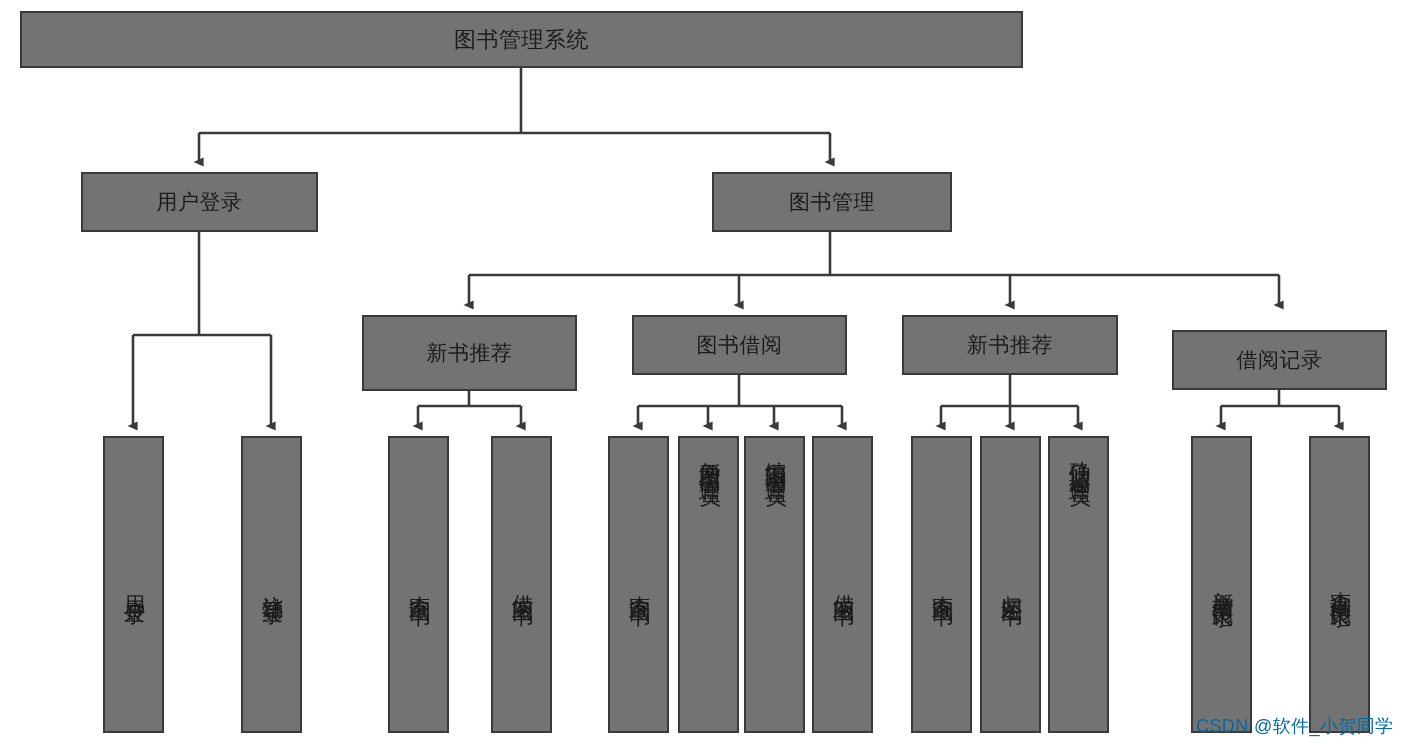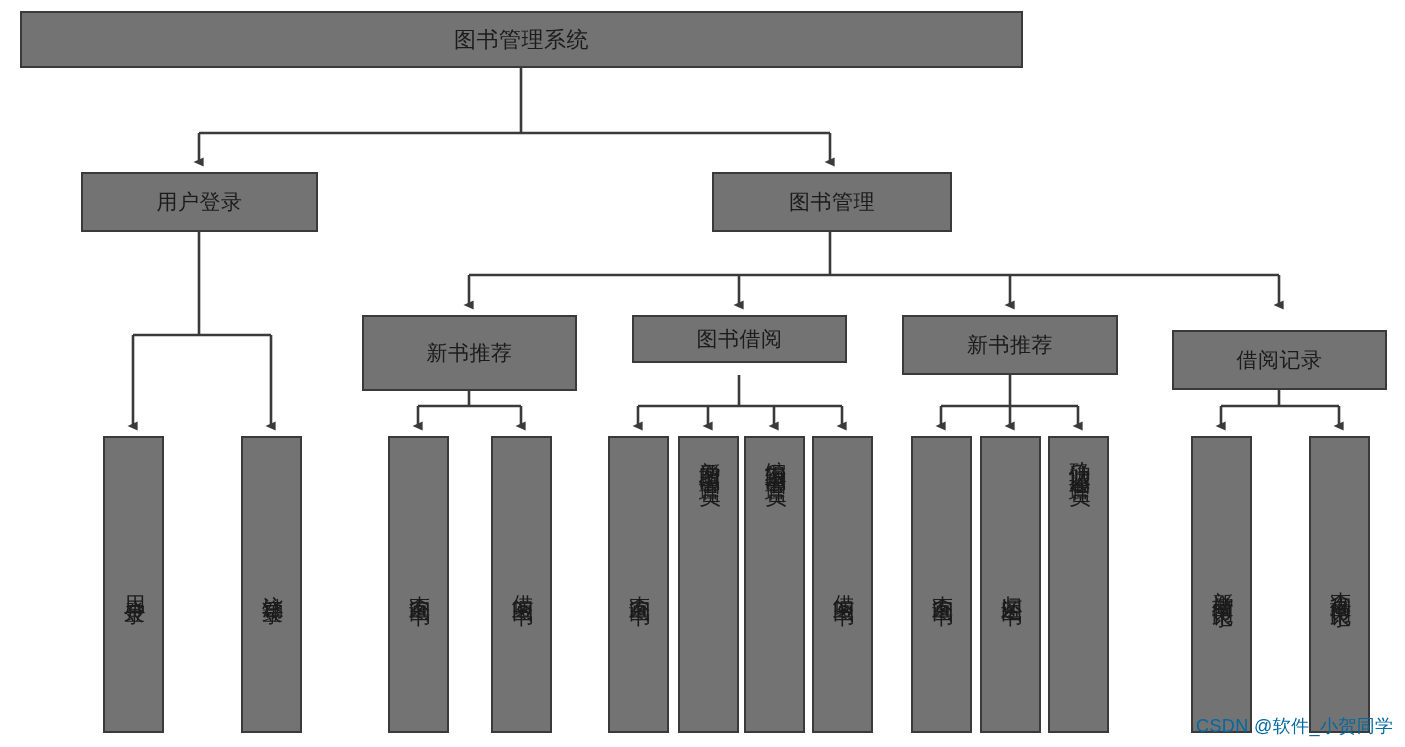--- a/index.html
+++ b/index.html
@@ -140,21 +140,21 @@
   <div class="node horizontal" style="left:81px; top:172px; width:237px; height:60px;">
     <span class="node-label">用户登录</span>
   </div>
   <div class="node horizontal" style="left:712px; top:172px; width:240px; height:60px;">
     <span class="node-label">图书管理</span>
   </div>
 
   <div class="node horizontal" style="left:362px; top:315px; width:215px; height:76px;">
     <span class="node-label">新书推荐</span>
   </div>
-  <div class="node horizontal" style="left:632px; top:315px; width:215px; height:48px;">
+  <div class="node horizontal" style="left:632px; top:315px; width:215px; height:60px;">
     <span class="node-label">图书借阅</span>
   </div>
   <div class="node horizontal" style="left:902px; top:315px; width:216px; height:60px;">
     <span class="node-label">新书推荐</span>
   </div>
   <div class="node horizontal" style="left:1172px; top:330px; width:215px; height:60px;">
     <span class="node-label">借阅记录</span>
   </div>
 
   <div class="node vertical centered" style="left:103px; top:436px; width:61px; height:297px;">

